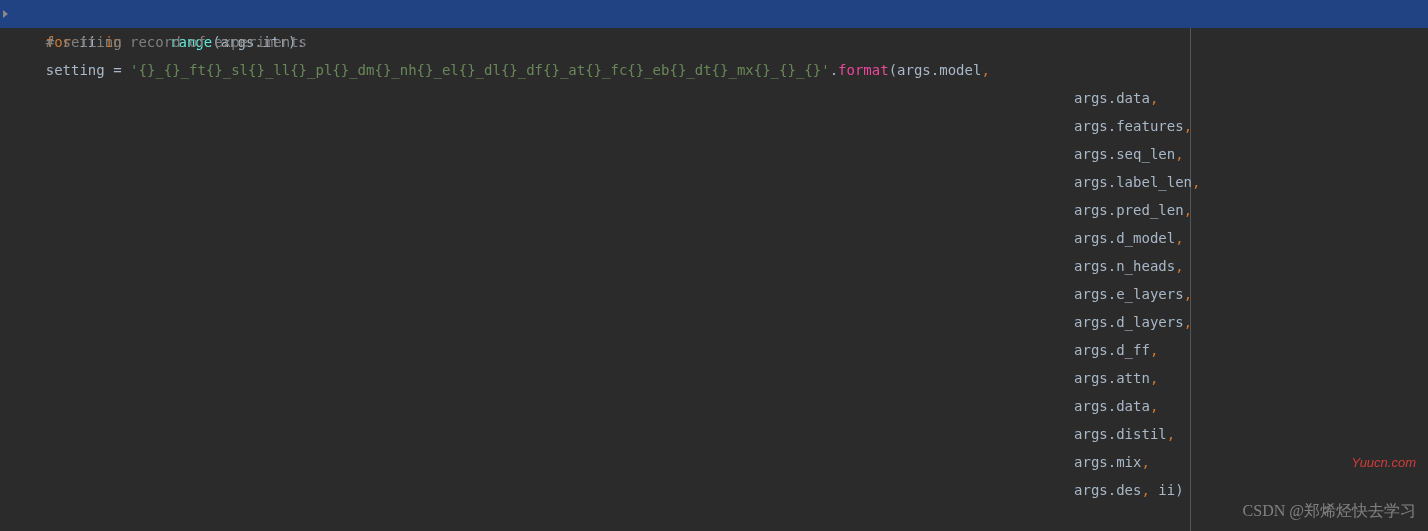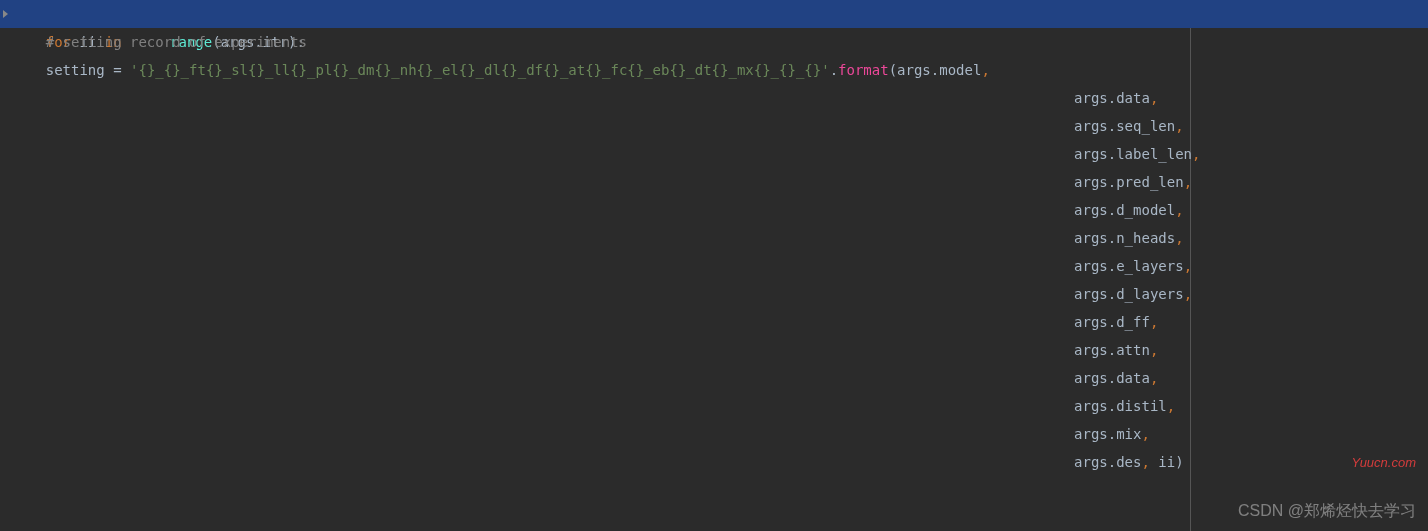--- a/index.html
+++ b/index.html
@@ -57,21 +57,21 @@
   .str { color: #6a8759; }
   .cmt { color: #808080; }
   .punct { color: #a9b7c6; }
   .comma { color: #cc7832; }
   .method { color: #ec4899; }
   .watermark-csdn {
     position: absolute;
     right: 12px;
     bottom: 6px;
     color: rgba(230,230,230,0.45);
-    font-family: Liberation Sans, sans-serif;
+    font-family: Liberation Serif, serif;
     font-size: 16px;
     pointer-events: none;
   }
   .watermark-yuucn {
     position: absolute;
     right: 12px;
     bottom: 54px;
     color: #d43c3c;
     font-family: sans-serif;
     font-style: italic;
@@ -93,20 +93,21 @@
         </svg>
     </span><span class="kw">for</span> <span class="id">ii</span> <span class="kw">in</span> <span class="builtin">range</span><span class="punct">(</span><span class="id">args</span><span class="dot">.</span><span class="id">itr</span><span class="punct">):</span>
   </div>
 
   <div class="line"><span>    </span><span class="cmt"># setting record of experiments</span></div>
 
   <div class="line"><span>    </span><span class="id">setting</span><span class="punct"> = </span><span class="str">'{}_{}_ft{}_sl{}_ll{}_pl{}_dm{}_nh{}_el{}_dl{}_df{}_at{}_fc{}_eb{}_dt{}_mx{}_{}_{}'</span><span class="dot">.</span><span class="method">format</span><span class="punct">(</span><span class="id">args</span><span class="dot">.</span><span class="id">model</span><span class="comma">,</span></div>
 
   <div id="args-container">
       <div class="line"><span>                                                                                                                              </span><span class="id">args</span><span class="dot">.</span><span class="id">data</span><span class="comma">,</span></div>
+      <div class="line"><span>                                                                                                                              </span><span class="id">args</span><span class="dot">.</span><span class="id">features</span><span class="comma">,</span></div>
       <div class="line"><span>                                                                                                                              </span><span class="id">args</span><span class="dot">.</span><span class="id">seq_len</span><span class="comma">,</span></div>
       <div class="line"><span>                                                                                                                              </span><span class="id">args</span><span class="dot">.</span><span class="id">label_len</span><span class="comma">,</span></div>
       <div class="line"><span>                                                                                                                              </span><span class="id">args</span><span class="dot">.</span><span class="id">pred_len</span><span class="comma">,</span></div>
       <div class="line"><span>                                                                                                                              </span><span class="id">args</span><span class="dot">.</span><span class="id">d_model</span><span class="comma">,</span></div>
       <div class="line"><span>                                                                                                                              </span><span class="id">args</span><span class="dot">.</span><span class="id">n_heads</span><span class="comma">,</span></div>
       <div class="line"><span>                                                                                                                              </span><span class="id">args</span><span class="dot">.</span><span class="id">e_layers</span><span class="comma">,</span></div>
       <div class="line"><span>                                                                                                                              </span><span class="id">args</span><span class="dot">.</span><span class="id">d_layers</span><span class="comma">,</span></div>
       <div class="line"><span>                                                                                                                              </span><span class="id">args</span><span class="dot">.</span><span class="id">d_ff</span><span class="comma">,</span></div>
       <div class="line"><span>                                                                                                                              </span><span class="id">args</span><span class="dot">.</span><span class="id">attn</span><span class="comma">,</span></div>
       <div class="line"><span>                                                                                                                              </span><span class="id">args</span><span class="dot">.</span><span class="id">data</span><span class="comma">,</span></div>

